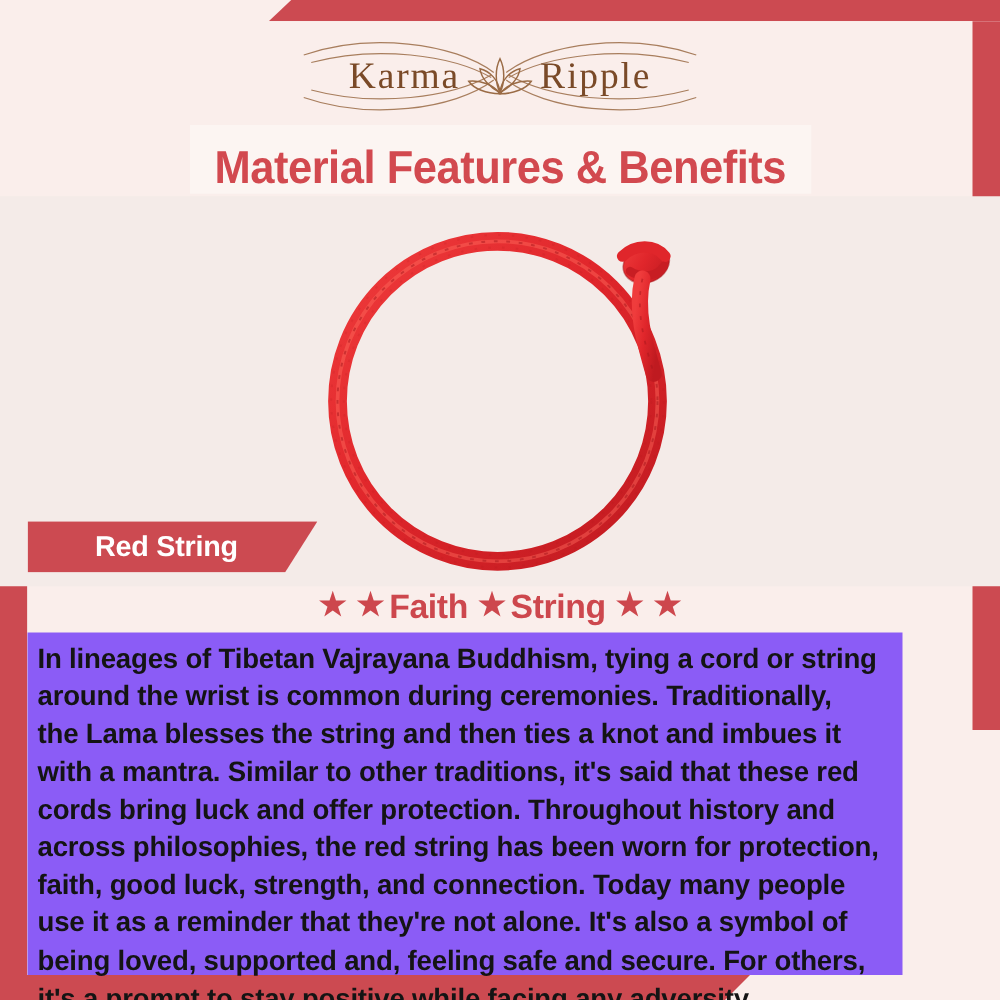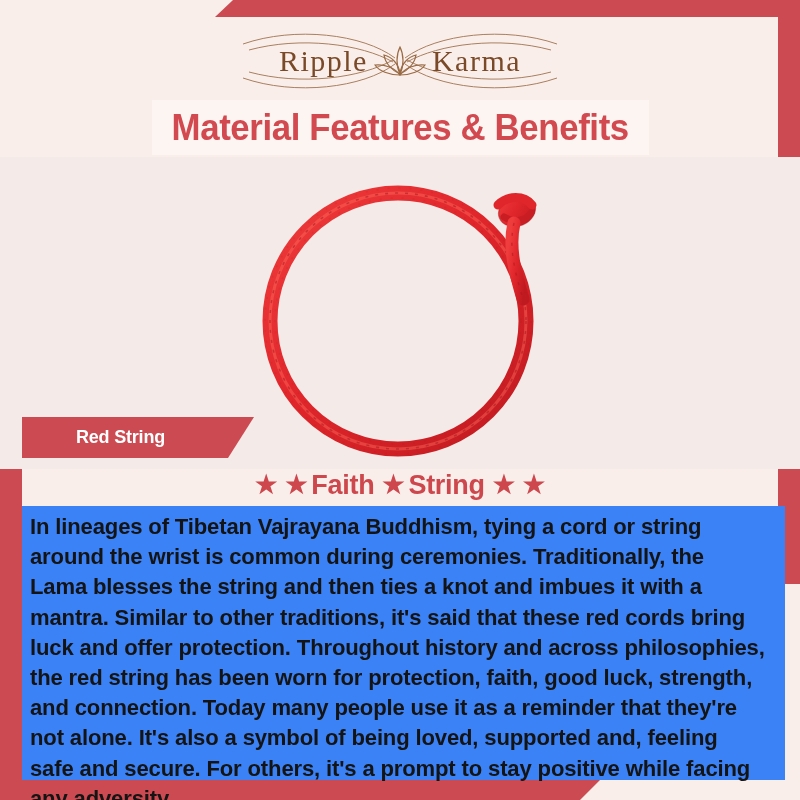--- a/index.html
+++ b/index.html
@@ -97,21 +97,21 @@
 
   
   .title-band {
     position: absolute;
     top: 100px;
     left: 152px;
     width: 497px;
     height: 55px;
     background: #fcf5f2;
     display: flex;
-    align-items: center;
+    align-items: flex-end;
     justify-content: center;
   }
   .title-text {
     font-family: "Liberation Sans Narrow", "Liberation Sans", sans-serif;
     font-weight: bold;
     font-size: 37px;
     letter-spacing: -0.4px;
     color: #d2494f;
     transform: scaleX(0.94);
     white-space: nowrap;
@@ -143,21 +143,21 @@
     height: 41px;
     background: #cc4a51;
     clip-path: polygon(0 0, 100% 0, calc(100% - 26px) 100%, 0 100%);
     display: flex;
     align-items: center;
   }
   .ribbon-label {
     color: #ffffff;
     font-family: "Liberation Sans Narrow", "Liberation Sans", sans-serif;
     font-weight: bold;
-    font-size: 18px;
+    font-size: 23px;
     letter-spacing: -0.2px;
     padding-left: 54px;
     white-space: nowrap;
   }
 
   
   .features {
     position: absolute;
     top: 464px;
     left: 22px;
@@ -184,23 +184,23 @@
     line-height: 1;
     position: relative;
     top: -1px;
   }
 
   
   .body-box {
     position: absolute;
     top: 506px;
     left: 22px;
-    width: 763px;
+    width: 700px;
     height: 274px;
-    background: #3b82f6;
+    background: #8b5cf6;
     padding: 6px 8px 0 8px;
     box-sizing: border-box;
   }
   .body-text {
     color: #141414;
     font-family: "Liberation Sans Narrow", "Liberation Sans", sans-serif;
     font-weight: bold;
     font-size: 22.4px;
     line-height: 30.2px;
     letter-spacing: -0.15px;
@@ -235,22 +235,22 @@
         </g>
         <g fill="none" stroke="#9a6b45" stroke-width="1.2">
           <path d="M165 44 C157 40, 150 33, 149 25 C157 27, 164 34, 165 44 Z"></path>
           <path d="M165 44 C173 40, 180 33, 181 25 C173 27, 166 34, 165 44 Z"></path>
           <path d="M165 44 C161 36, 161 25, 165 17 C169 25, 169 36, 165 44 Z"></path>
           <path d="M165 45 C154 45, 144 41, 140 35 C150 34, 160 38, 165 45 Z"></path>
           <path d="M165 45 C176 45, 186 41, 190 35 C180 34, 170 38, 165 45 Z"></path>
         </g>
       </svg>
       <div class="logo-text">
+        <span>Karma</span>
         <span>Ripple</span>
-        <span>Karma</span>
       </div>
     </div>
   </div>
 
   <div class="title-band">
     <div class="title-text">Material Features &amp; Benefits</div>
   </div>
 
   <div class="hero">
     <svg class="bracelet" viewBox="0 0 340 290">

